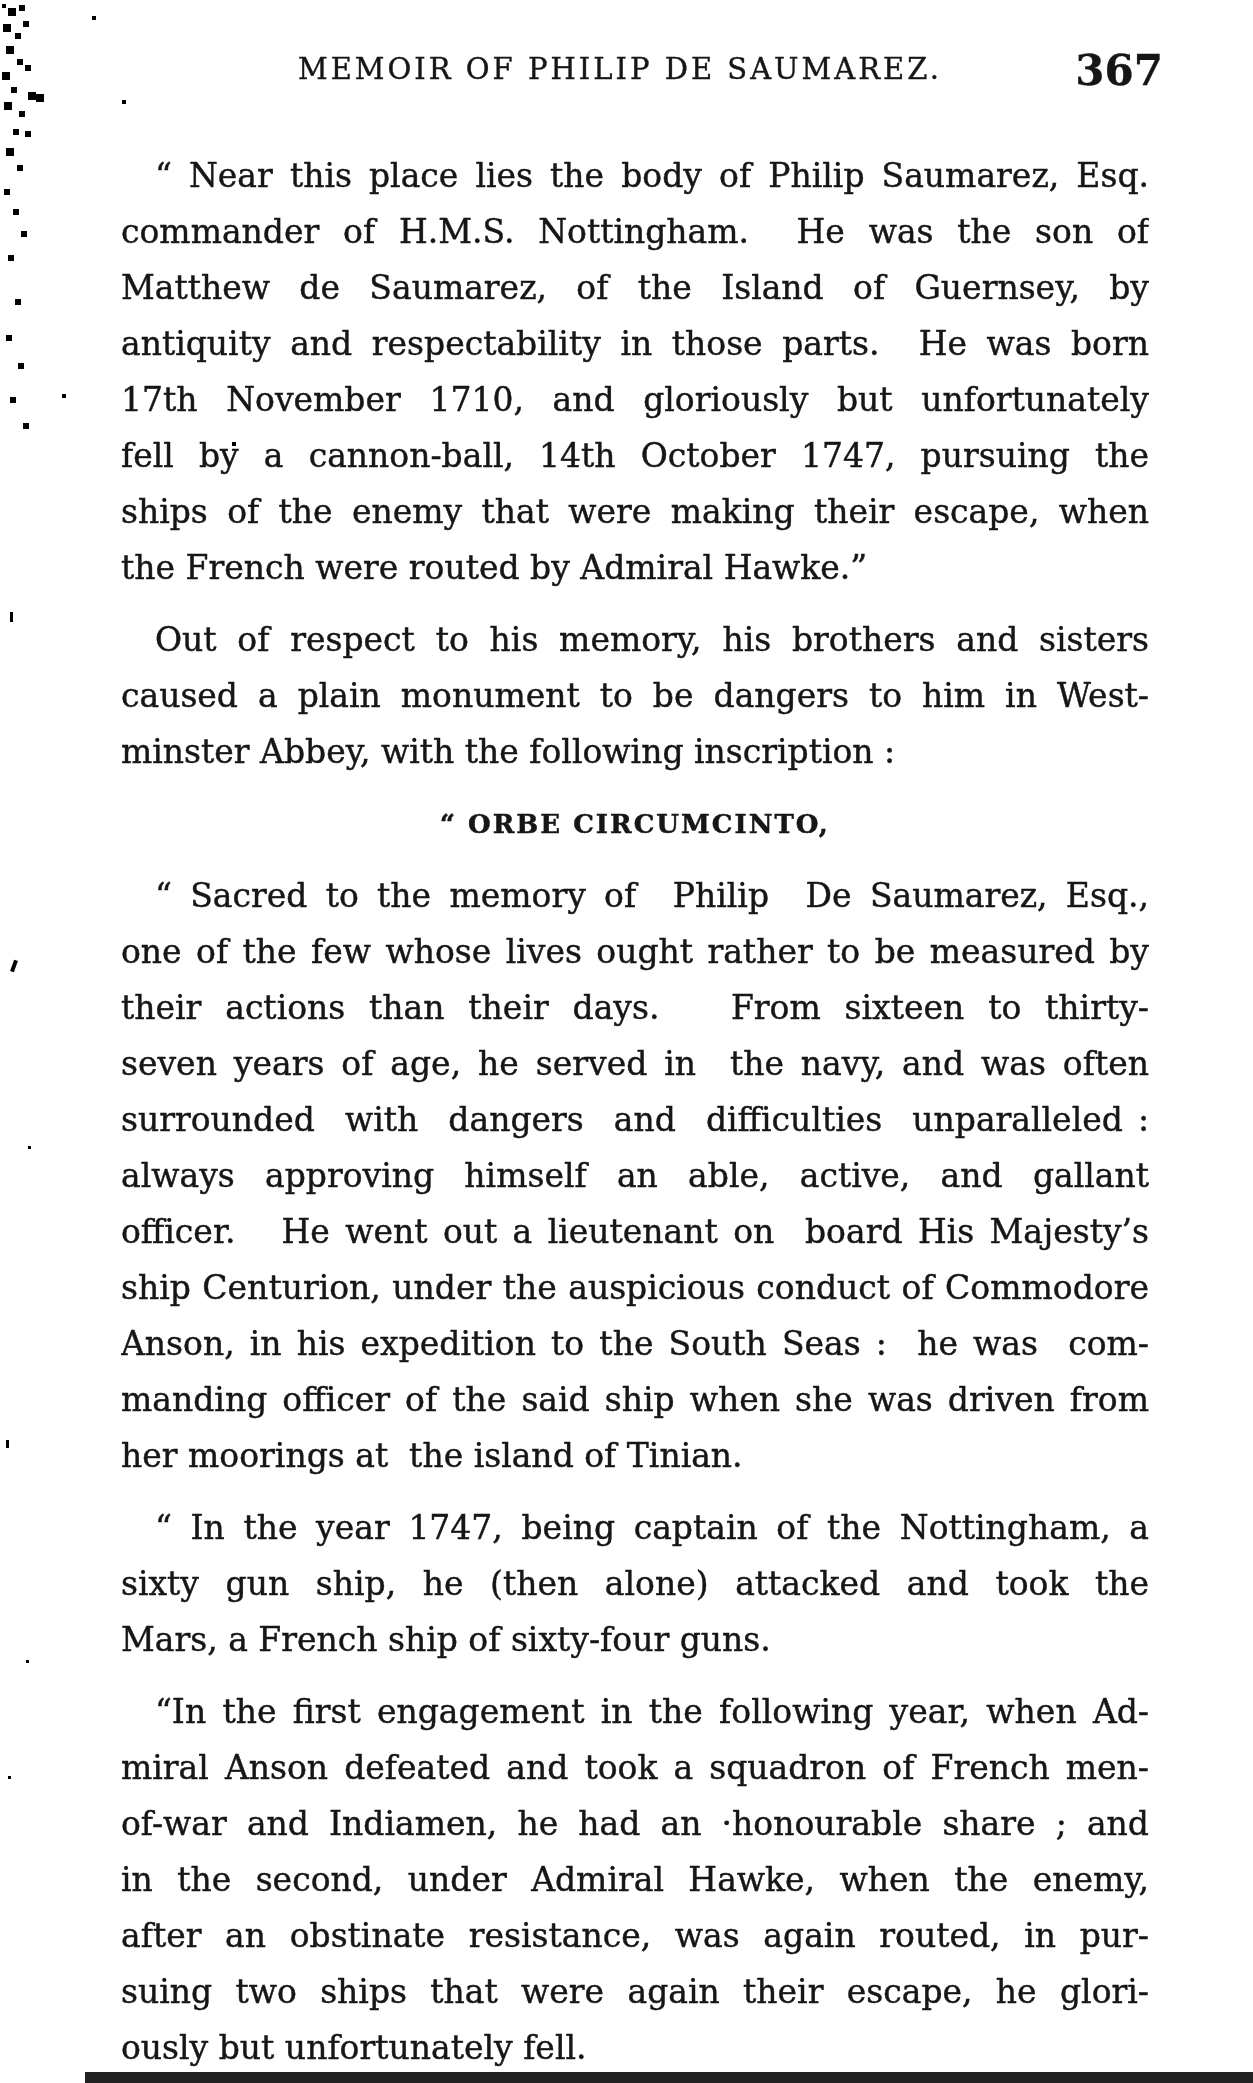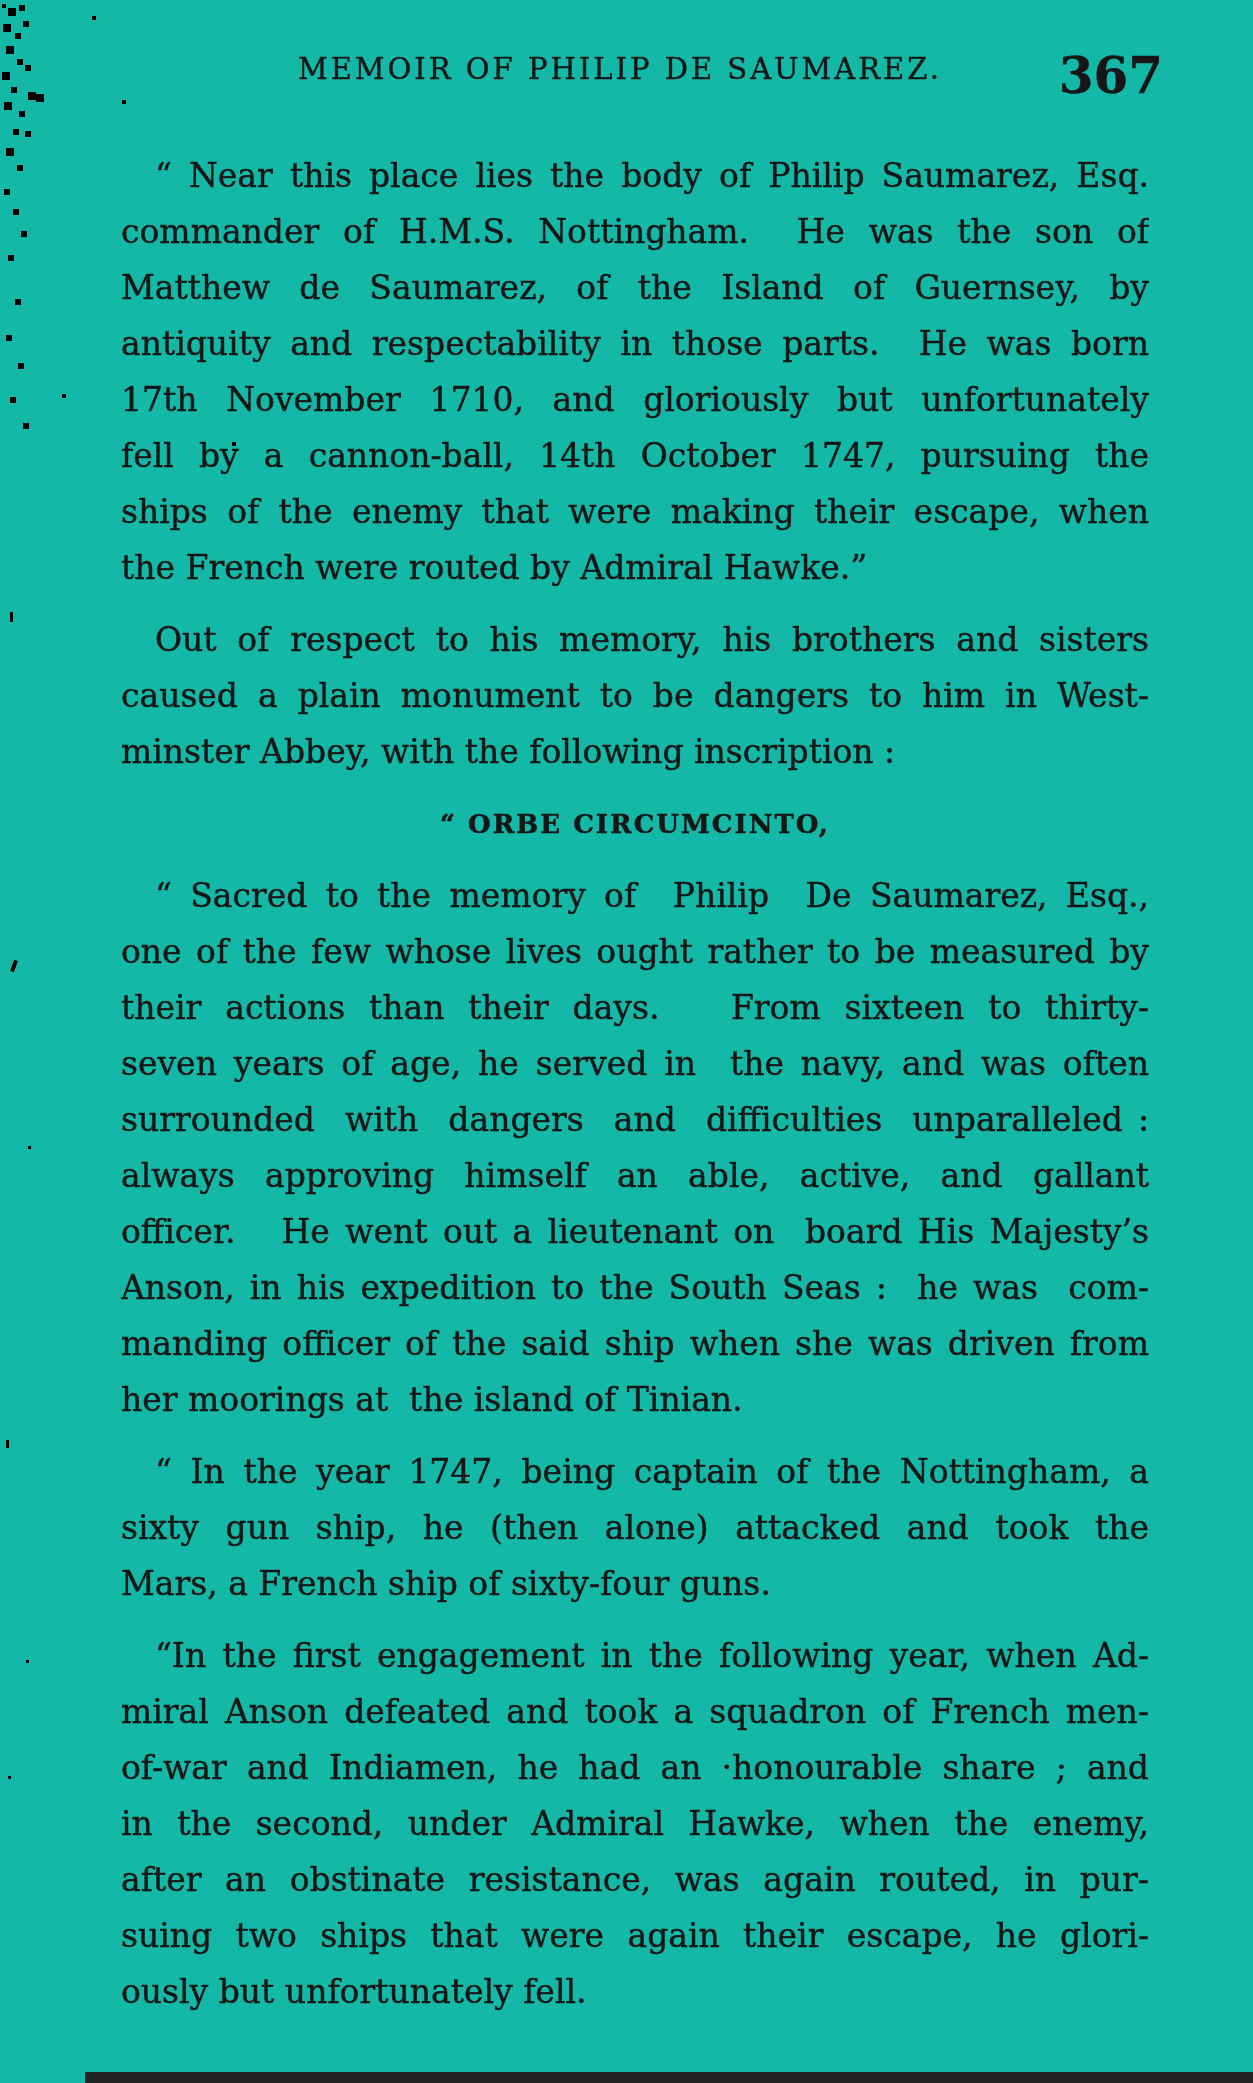--- a/index.html
+++ b/index.html
@@ -1,38 +1,38 @@
 <!DOCTYPE html>
 <html><head>
 <meta charset="utf-8">
 <style>
   html,body{margin:0;padding:0;background:#e8e8e8;}
   .page{
     position:relative;
     width:1253px;height:2083px;
-    background:#14b8a6;
+    background:#ffffff;
     overflow:hidden;
     font-family:"DejaVu Serif","Liberation Serif",serif;
     color:#161616;
   }
   
   .header{
     position:absolute;top:46px;left:105px;width:1060px;height:60px;
   }
   .header-title{
     position:absolute;left:0;right:120px;top:6px;
     text-align:center;
     font-size:29px;letter-spacing:3px;
     -webkit-text-stroke:0.4px currentColor;
     padding-left:90px;
     white-space:nowrap;
   }
   .page-number{
     position:absolute;right:2px;top:0;
-    font-size:50px;font-weight:bold;
+    font-size:42px;font-weight:bold;
     -webkit-text-stroke:0.3px currentColor;
   }
   
   .body-block{
     position:absolute;top:132px;left:105px;width:1060px;
     font-size:33px;
     -webkit-text-stroke:0.45px currentColor;
   }
   .para{margin:16px;padding:0;}
   .line{
@@ -106,20 +106,21 @@
         <div class="line first last">“ ORBE CIRCUMCINTO,</div>
       </div>
       <div class="para body">
         <div class="line first">“ Sacred to the memory of&nbsp; Philip&nbsp; De Saumarez, Esq.,</div>
         <div class="line">one of the few whose lives ought rather to be measured by</div>
         <div class="line">their actions than their days.&nbsp;&nbsp; From sixteen to thirty-</div>
         <div class="line">seven years of age, he served in&nbsp; the navy, and was often</div>
         <div class="line">surrounded&nbsp; with&nbsp; dangers&nbsp; and&nbsp; difficulties&nbsp; unparalleled :</div>
         <div class="line">always approving himself an able, active, and gallant</div>
         <div class="line">officer.&nbsp;&nbsp; He went out a lieutenant on&nbsp; board His Majesty’s</div>
+        <div class="line">ship Centurion, under the auspicious conduct of Commodore</div>
         <div class="line">Anson, in his expedition to the South Seas :&nbsp; he was&nbsp; com-</div>
         <div class="line">manding officer of the said ship when she was driven from</div>
         <div class="line last">her moorings at&nbsp; the island of Tinian.</div>
       </div>
       <div class="para body">
         <div class="line first">“ In the year 1747, being captain of the Nottingham, a</div>
         <div class="line">sixty gun ship, he (then alone) attacked and took the</div>
         <div class="line last">Mars, a French ship of sixty-four guns.</div>
       </div>
       <div class="para body">

